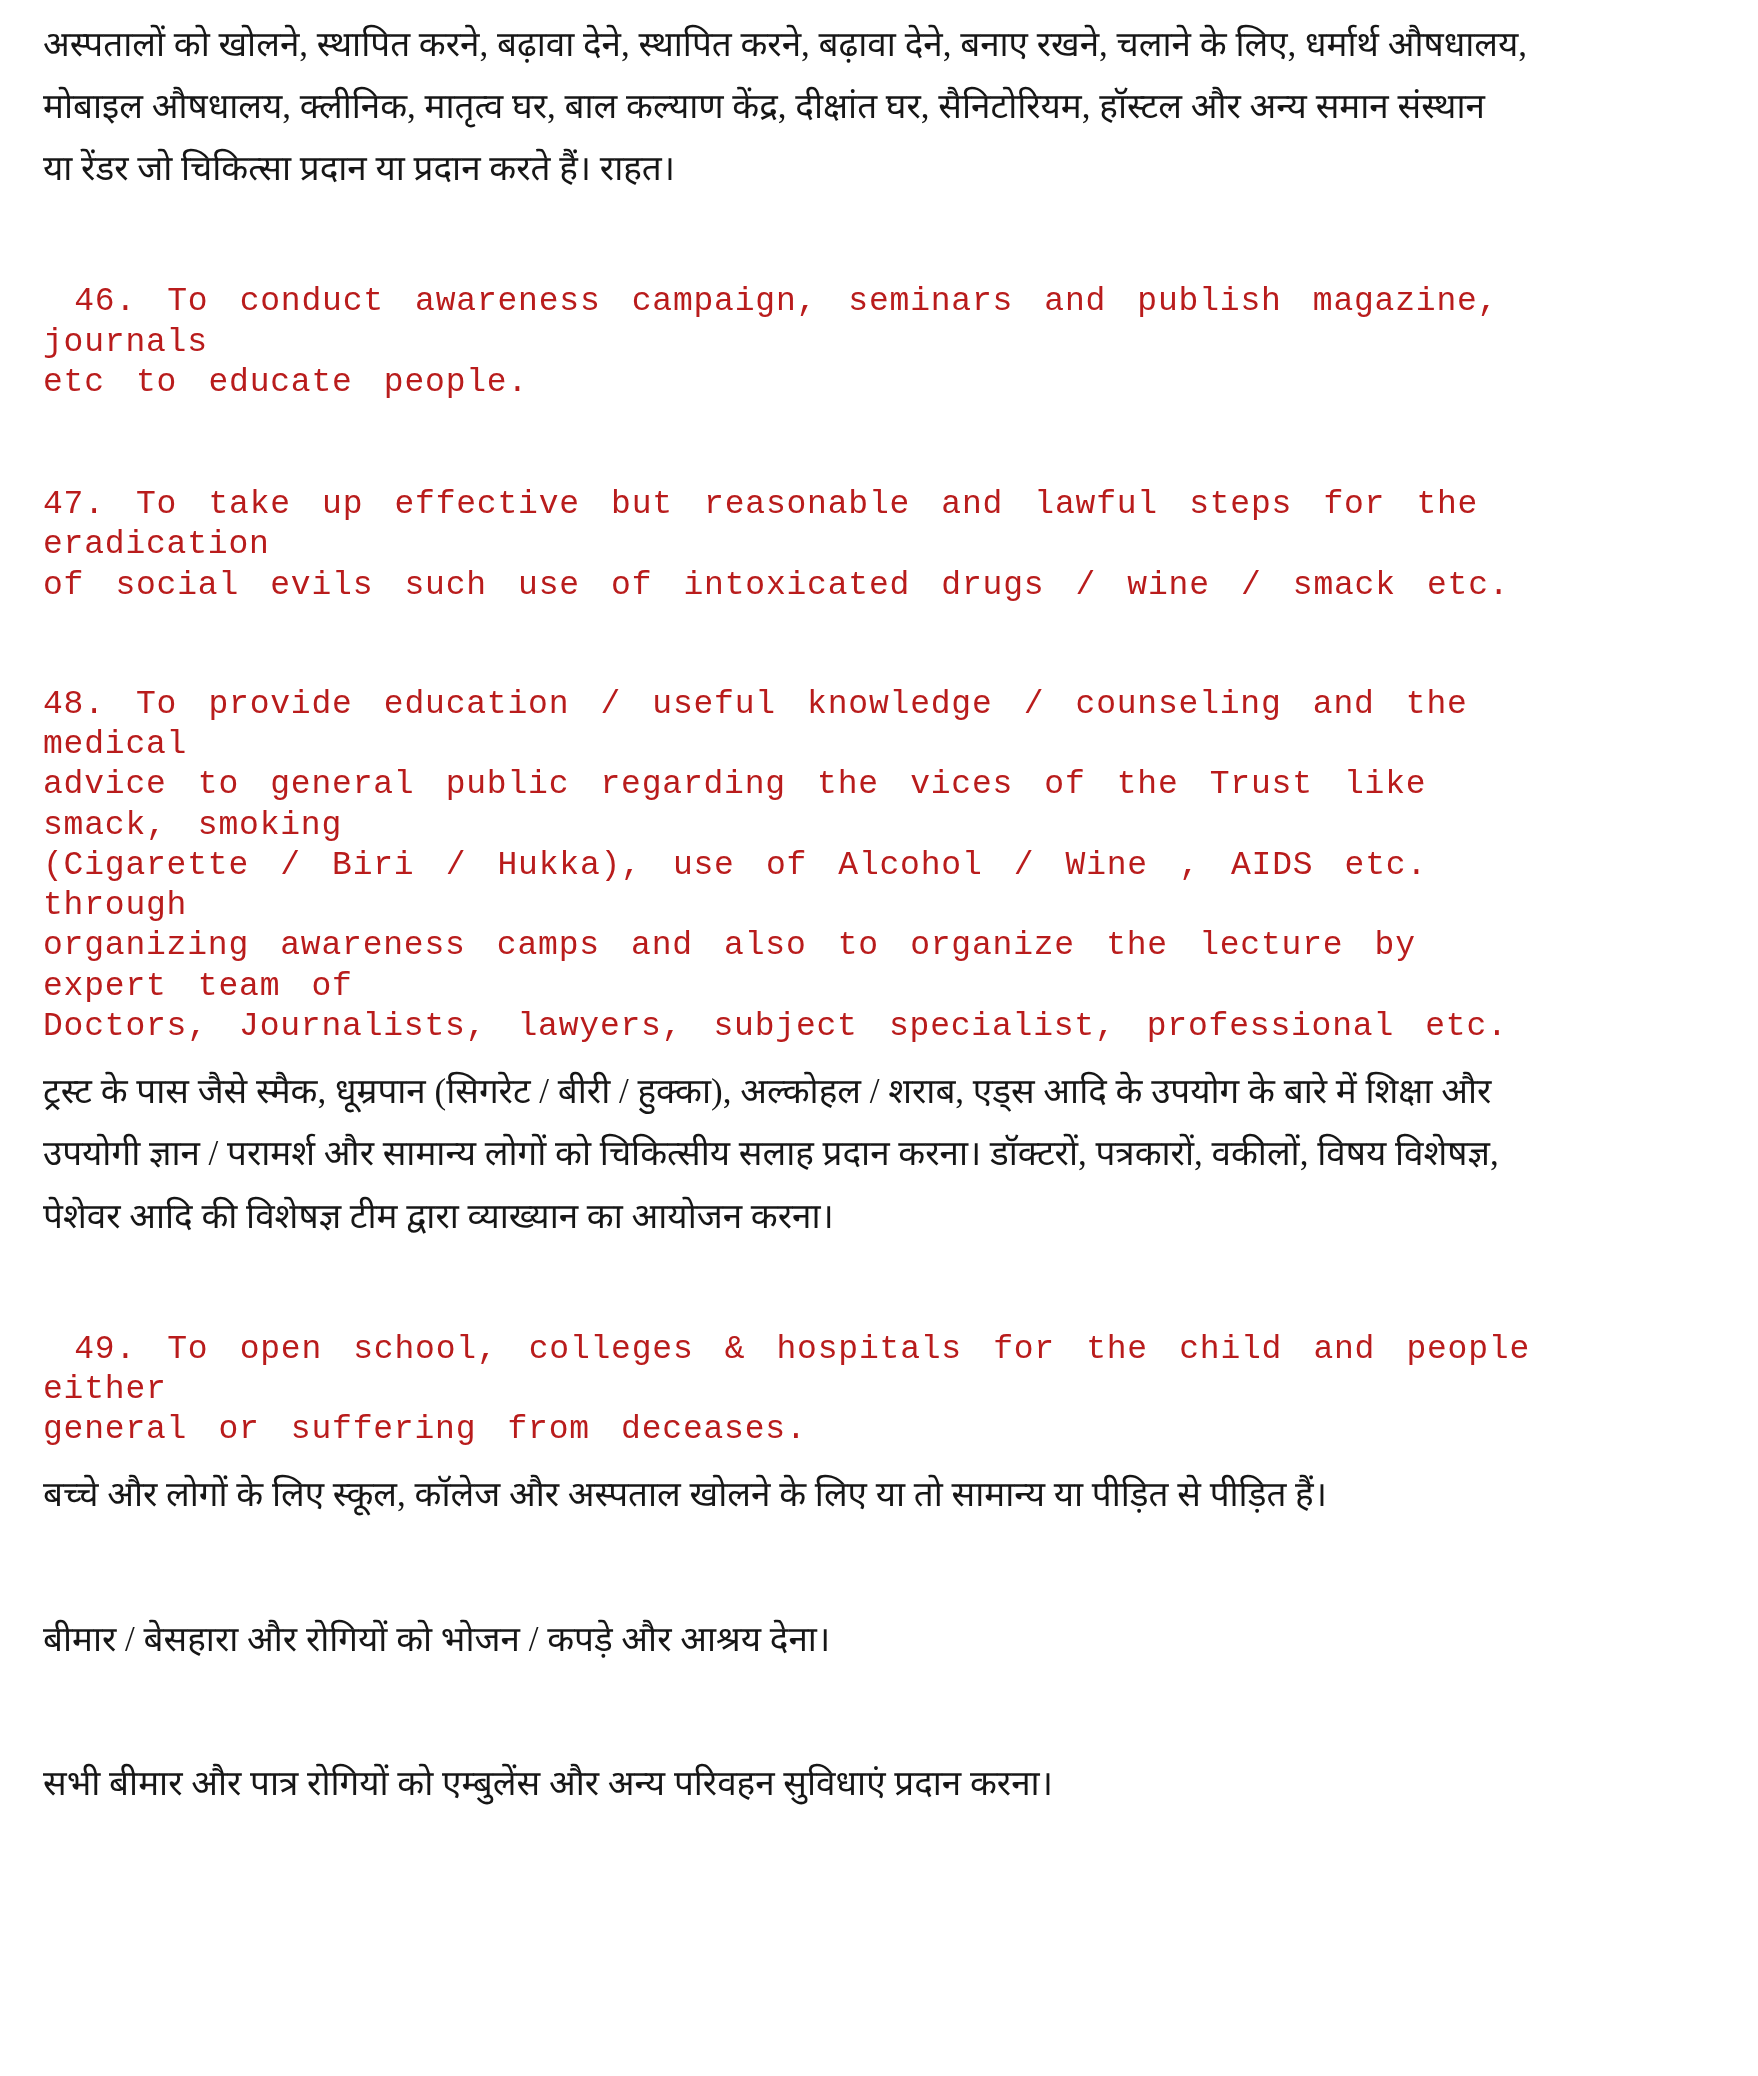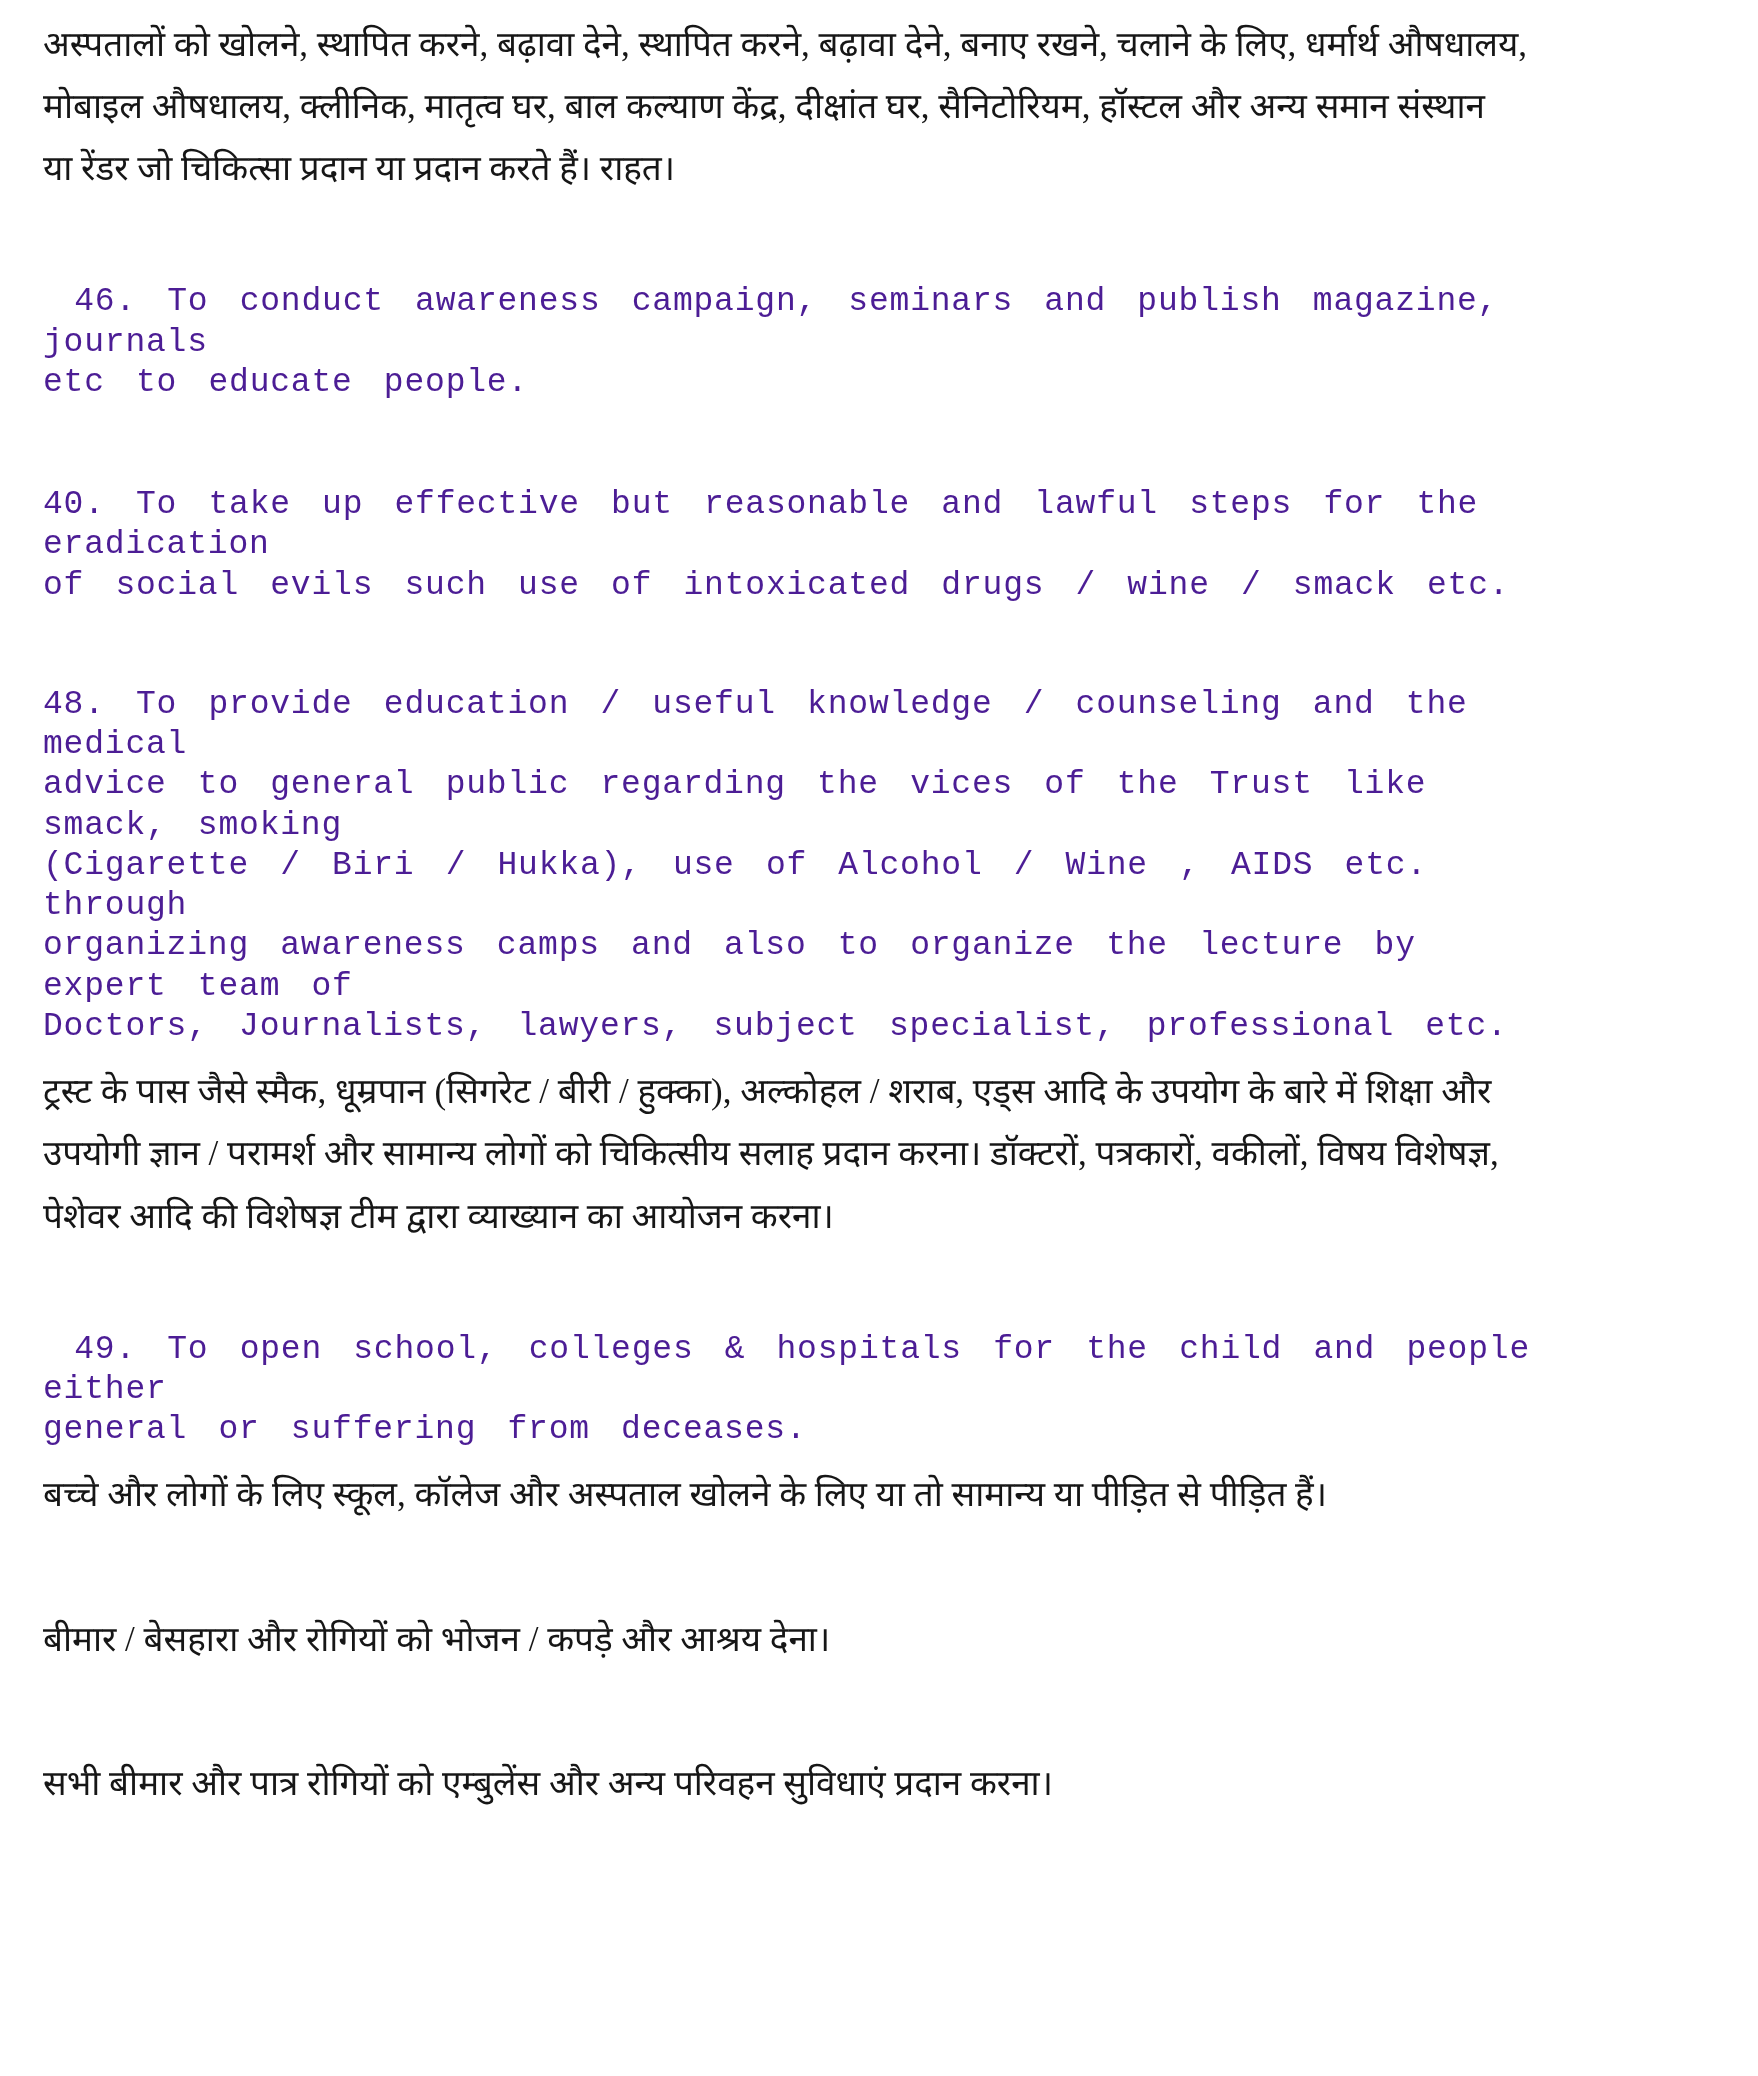--- a/index.html
+++ b/index.html
@@ -32,21 +32,21 @@
     margin-top: 79px;
   }
   .en {
     margin: 0;
     font-family: "Liberation Mono", monospace;
     font-size: 33px;
     line-height: 1.22;
     letter-spacing: 0.8px;
     word-spacing: 10.6px;
     white-space: pre-wrap;
-    color: #4c1d95;
+    color: #b91c1c;
   }
   .hi {
     margin: 13.7px 0 0 0;
     font-family: "Liberation Serif", serif;
     font-size: 35px;
     line-height: 1.78;
     white-space: pre-wrap;
     color: #161616;
   }
   .hi.only {
@@ -63,21 +63,21 @@
 मोबाइल औषधालय, क्लीनिक, मातृत्व घर, बाल कल्याण केंद्र, दीक्षांत घर, सैनिटोरियम, हॉस्टल और अन्य समान संस्थान
 या रेंडर जो चिकित्सा प्रदान या प्रदान करते हैं। राहत।</p>
   </div>
 
   <div class="clause">
     <p class="en"> 46. To conduct awareness campaign, seminars and publish magazine, journals
 etc to educate people.</p>
   </div>
 
   <div class="clause">
-    <p class="en">40. To take up effective but reasonable and lawful steps for the eradication
+    <p class="en">47. To take up effective but reasonable and lawful steps for the eradication
 of social evils such use of intoxicated drugs / wine / smack etc.</p>
   </div>
 
   <div class="clause big-gap">
     <p class="en">48. To provide education / useful knowledge / counseling and the medical
 advice to general public regarding the vices of the Trust like smack, smoking
 (Cigarette / Biri / Hukka), use of Alcohol / Wine , AIDS etc. through
 organizing awareness camps and also to organize the lecture by expert team of
 Doctors, Journalists, lawyers, subject specialist, professional etc.</p>
     <p class="hi">ट्रस्ट के पास जैसे स्मैक, धूम्रपान (सिगरेट / बीरी / हुक्का), अल्कोहल / शराब, एड्स आदि के उपयोग के बारे में शिक्षा और

